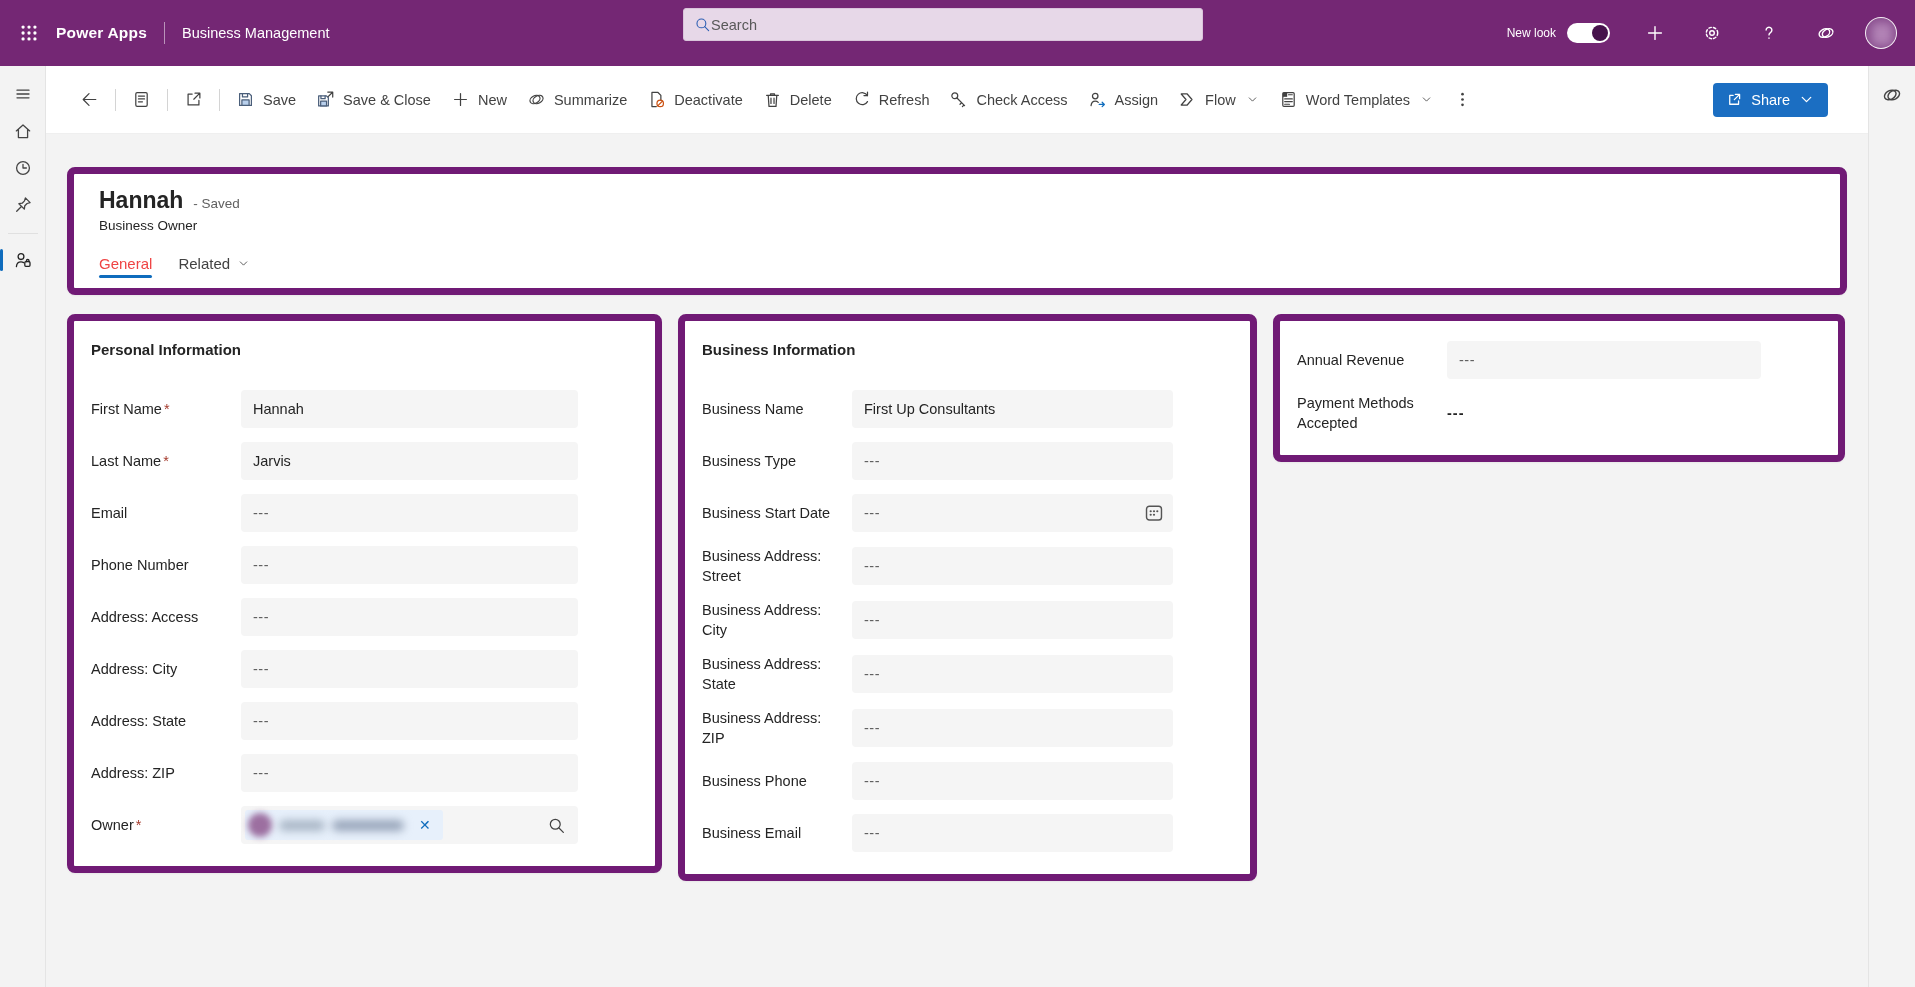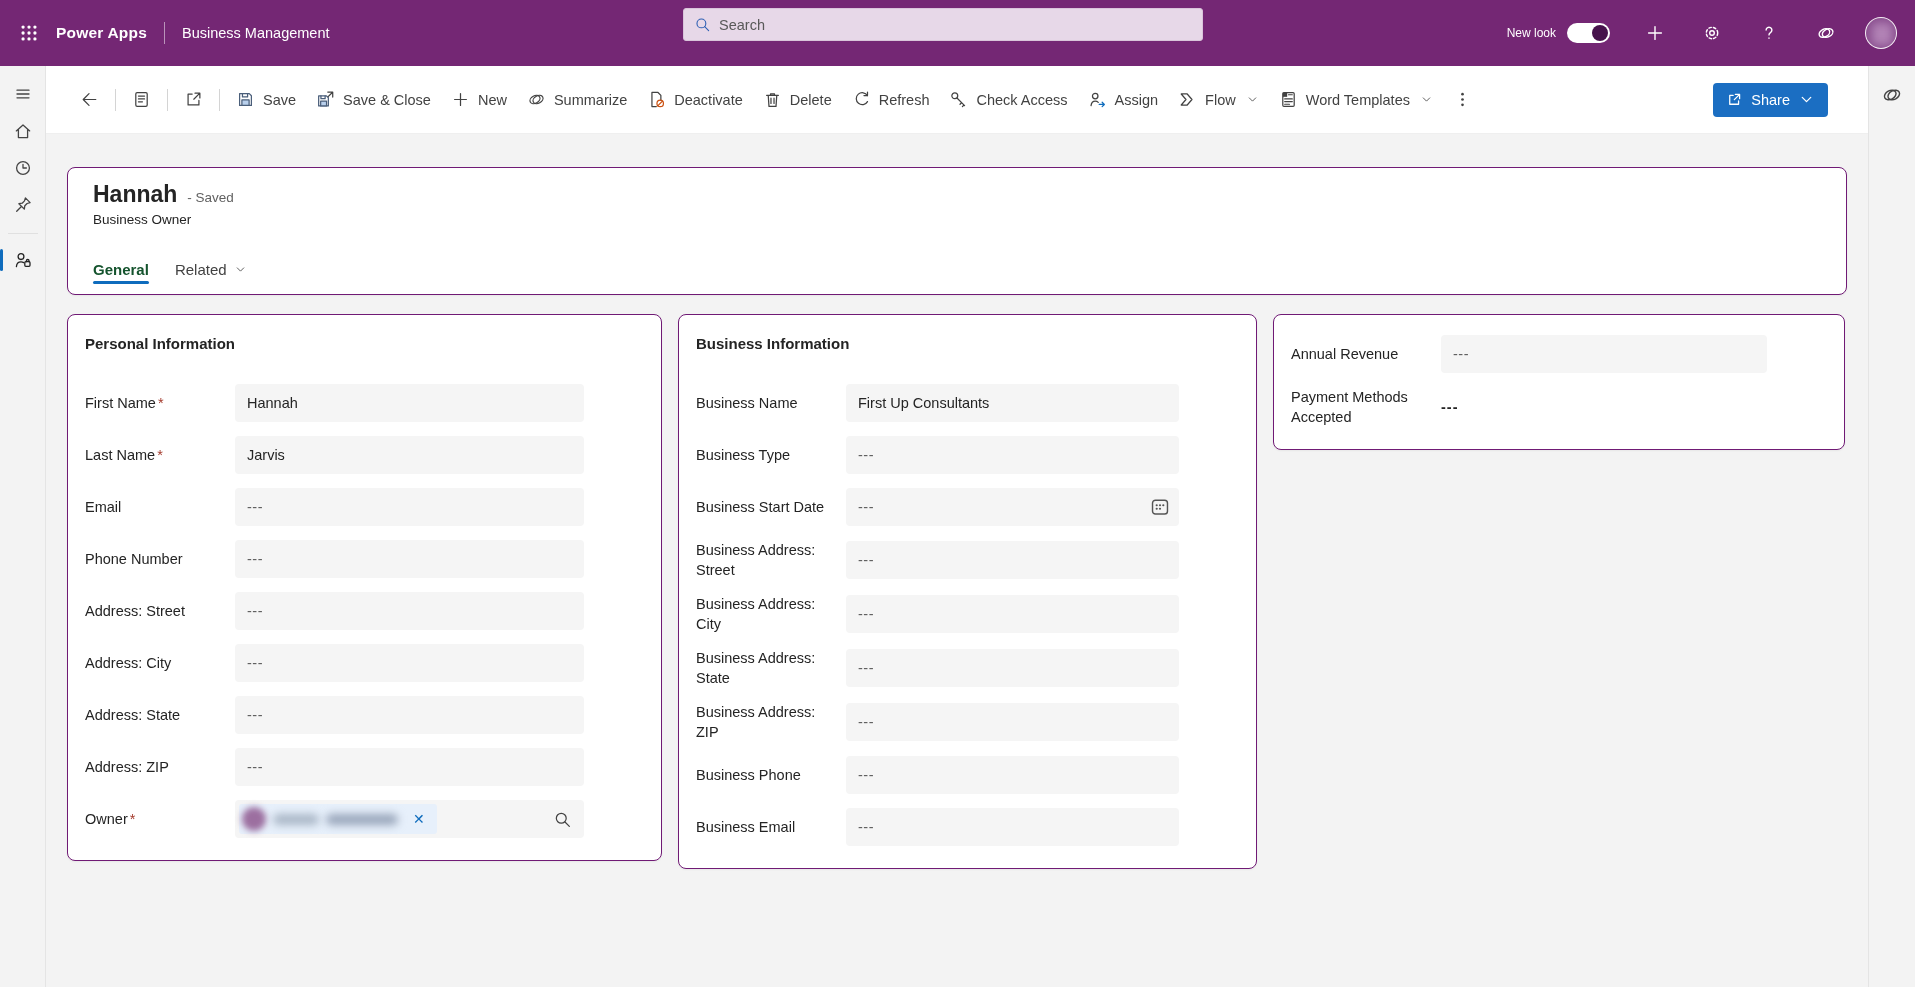--- a/index.html
+++ b/index.html
@@ -9,21 +9,21 @@
   svg.ic{width:19px;height:19px;flex:none;fill:none;stroke:currentColor;stroke-width:1.3;stroke-linecap:round;stroke-linejoin:round}
   svg.ic .fill{fill:currentColor;stroke:none}
 
   
   .topbar{height:66px;background:var(--purple);display:flex;align-items:center;color:#fff;position:relative;padding:0 18px 0 12px}
   .waffle-btn{width:34px;height:34px;display:flex;align-items:center;justify-content:center;border-radius:4px;cursor:pointer}
   .waffle-btn svg{width:22px;height:22px}
   .app-name{font-size:15.5px;font-weight:700;margin-left:10px;letter-spacing:.2px}
   .top-div{width:1px;height:22px;background:rgba(255,255,255,.5);margin:0 17px}
   .env-name{font-size:14.5px}
-  .searchbox{position:absolute;left:683px;top:8px;width:520px;height:33px;background:#e7d8e8;border:1px solid #d9c4da;border-radius:3px;display:flex;align-items:center;padding:0 10px;gap:8px}
+  .searchbox{position:absolute;left:683px;top:8px;width:520px;height:33px;background:#e7d8e8;border:1px solid #d9c4da;border-radius:3px;display:flex;align-items:center;padding:0 10px;gap:0}
   .searchbox svg{width:17px;height:17px;color:#2e5fb3}
   .searchbox input{flex:1;background:transparent;border:none;outline:none;font:14.5px "Liberation Sans",sans-serif;color:#333}
   .searchbox input::placeholder{color:#595959;opacity:1}
   .top-right{margin-left:auto;display:flex;align-items:center}
   .newlook-label{font-size:12px;margin-right:11px}
   .toggle{width:43px;height:20px;background:#fff;border-radius:10px;position:relative;cursor:pointer;flex:none}
   .toggle .knob{position:absolute;right:2px;top:2px;width:16px;height:16px;border-radius:50%;background:#47124c}
   .top-icon{width:24px;height:24px;color:#fff;margin-left:33px;display:flex;align-items:center;justify-content:center;cursor:pointer}
   .top-icon svg{width:20px;height:20px;stroke-width:1.4}
   .avatar{width:32px;height:32px;border-radius:50%;border:1.5px solid rgba(255,255,255,.9);background:#8a4f8f;margin-left:27px;overflow:hidden;position:relative;cursor:pointer}
@@ -45,30 +45,30 @@
   .cmdbar{height:68px;background:#fff;display:flex;align-items:center;padding:0 40px 0 24px;border-bottom:1px solid #efefef}
   .cmd{display:flex;align-items:center;gap:8px;height:36px;padding:0 10px;border-radius:4px;color:var(--ink);font-size:14.5px;background:none;border:none;font-family:inherit;cursor:pointer;white-space:nowrap}
   .cmd .chev{width:13px;height:13px;margin-left:2px}
   .cmd-div{width:1px;height:22px;background:#d4d4d4;margin:0 6px;flex:none}
   .share-btn{margin-left:auto;background:#1b6ec2;color:#fff;height:34px;border-radius:4px;display:flex;align-items:center;gap:8px;padding:0 13px;font-size:14.5px;border:none;font-family:inherit;cursor:pointer}
   .share-btn svg.ic{width:17px;height:17px;stroke-width:1.5}
   .share-btn .chev{width:12px;height:12px}
 
   
   .content{flex:1;background:#f3f3f3;padding:33px 21px 0}
-  .panel{background:#fff;border:1px solid #701a75;border-radius:8px;box-shadow:0 1px 2px rgba(0,0,0,.05)}
+  .panel{background:#fff;border:7px solid #701a75;border-radius:8px;box-shadow:0 1px 2px rgba(0,0,0,.05)}
   .record-card{height:128px;padding:13px 25px 0;margin-bottom:19px;display:flex;flex-direction:column}
   .rec-line1{display:flex;align-items:baseline;gap:10px}
   .rec-title{font-size:23px;font-weight:700}
   .rec-status{font-size:13.5px;color:#616161}
   .rec-entity{font-size:13.5px;font-weight:400;margin-top:4px}
   .tabs{display:flex;margin-top:auto}
   .tab{position:relative;margin-right:26px;padding:0 0 16px;font-size:15px;color:var(--ink);display:flex;align-items:center;gap:7px;cursor:pointer}
   .tab .chev{width:13px;height:13px}
-  .tab.active{font-weight:700;color:#14532d}
+  .tab.active{font-weight:400;color:#ef4444}
   .tab.active::after{content:'';position:absolute;left:0;right:0;bottom:10px;height:3.5px;border-radius:2px;background:var(--blue)}
 
   .cards{display:flex;gap:16px;align-items:flex-start}
   .card{padding:20px 77px 22px 17px}
   .cards .card:nth-child(1){width:595px}
   .cards .card:nth-child(2){width:579px}
   .cards .card:nth-child(3){width:572px}
   .card-title{font-size:15px;font-weight:700;margin-bottom:32px}
   .frow{display:flex;align-items:center;min-height:38px;margin-bottom:14px}
   .frow:last-child{margin-bottom:0}
@@ -365,21 +365,21 @@
                 <span class="empty">---</span>
               </div>
             </div>
             <div class="frow">
               <div class="flabel">Phone Number</div>
               <div class="finput">
                 <span class="empty">---</span>
               </div>
             </div>
             <div class="frow">
-              <div class="flabel">Address: Street</div>
+              <div class="flabel">Address: Access</div>
               <div class="finput">
                 <span class="empty">---</span>
               </div>
             </div>
             <div class="frow">
               <div class="flabel">Address: City</div>
               <div class="finput">
                 <span class="empty">---</span>
               </div>
             </div>

